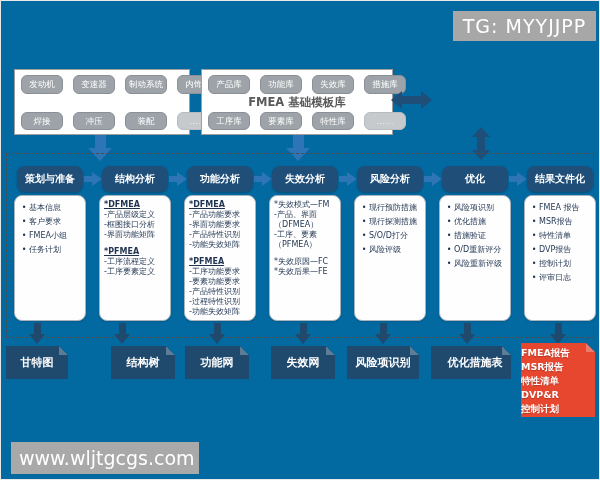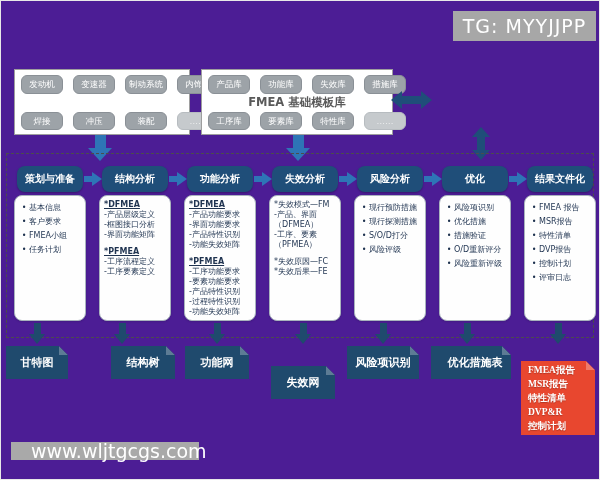--- a/index.html
+++ b/index.html
@@ -5,21 +5,21 @@
   :root{
     --header-blue:#1f4e79;
     --arrow-blue:#2e75b6;
     --output-navy:#1f4a6d;
     --alert-red:#e8472f;
     --chip-gray:#9da3a8;
     --ink:#1f3350;
   }
   html,body{margin:0;padding:0;background:#fff;}
   body{font-family:"DejaVu Sans","Liberation Sans",sans-serif;}
-  #canvas{position:relative;width:600px;height:480px;background:#4c1d95;overflow:hidden;border:1px solid #e8e8e8;box-sizing:border-box;}
+  #canvas{position:relative;width:600px;height:480px;background:#0369a1;overflow:hidden;border:1px solid #e8e8e8;box-sizing:border-box;}
 
   
   .badge{position:absolute;left:452px;top:10px;width:143px;height:30px;background:#a7a7a7;
     color:#fff;font-size:19px;display:flex;align-items:center;justify-content:center;letter-spacing:1px;}
 
   
   .lib-box{position:absolute;top:68px;height:66px;background:#fff;border:1px solid #9e9e9e;
     box-sizing:border-box;padding:5px 6px 4px 6px;display:flex;flex-direction:column;justify-content:space-between;}
   .lib-row{display:flex;gap:10px;}
   .chip{background:var(--chip-gray);border:1px solid #8a9096;color:#fff;font-size:8.5px;line-height:1;
@@ -71,27 +71,27 @@
   .arr-r{position:absolute;top:19px;display:flex;align-items:center;}
   .arr-r .shaft{width:8px;height:6px;background:var(--arrow-blue);}
   .arr-r .head{width:0;height:0;border-left:10px solid var(--arrow-blue);border-top:7px solid transparent;border-bottom:7px solid transparent;}
 
   
   .out{position:absolute;top:345px;height:33px;background:var(--output-navy);color:#fff;
     font-size:11px;font-weight:600;display:flex;align-items:center;justify-content:center;
     clip-path:polygon(0 0,calc(100% - 9px) 0,100% 9px,100% 100%,0 100%);white-space:nowrap;}
   .out::after{content:'';position:absolute;top:0;right:0;width:0;height:0;
     border-left:9px solid rgba(255,255,255,.28);border-top:9px solid transparent;}
-  .out.red-box{top:360px;height:74px;background:var(--alert-red);flex-direction:column;
-    align-items:flex-start;justify-content:center;padding-left:7px;box-sizing:border-box;gap:1px;font-family:Liberation Serif, serif;}
+  .out.red-box{top:342px;height:74px;background:var(--alert-red);flex-direction:column;
+    align-items:flex-start;justify-content:center;box-sizing:border-box;gap:1px;}
   .out.red-box .line{font-size:9.5px;line-height:13px;font-weight:600;text-shadow:0 1px 1px rgba(0,0,0,.25);}
 
   
-  .watermark{position:absolute;left:10px;top:441px;width:188px;height:18px;background:#a9a9a9;
-    color:#fff;font-size:19px;display:flex;align-items:center;padding-left:20px;box-sizing:border-box;}
+  .watermark{position:absolute;left:10px;top:441px;width:188px;height:32px;background:#a9a9a9;
+    color:#fff;font-size:19px;display:flex;align-items:center;padding-left:8px;box-sizing:border-box;}
 </style>
 </head>
 <body>
 
 <div id="canvas">
 
   <div class="badge">TG: MYYJJPP</div>
 
   <div class="lib-box" style="left:13px;width:176px;">
     <div class="lib-row" id="tpl-row1">
@@ -326,21 +326,21 @@
       <div class="out" style="left: 89px; width: 64px; margin-left: 21px;">结构树</div>
       <div class="arr-down small" style="left: 208px; top: 322px;">
         <div class="shaft"></div>
         <div class="head"></div>
       </div>
       <div class="out" style="left: 184px; width: 64px;">功能网</div>
       <div class="arr-down small" style="left: 294px; top: 322px;">
         <div class="shaft"></div>
         <div class="head"></div>
       </div>
-      <div class="out" style="left: 270px; width: 64px; margin-top: 20px;">失效网</div>
+      <div class="out" style="left: 270px; width: 64px;">失效网</div>
       <div class="arr-down small" style="left: 374px; top: 322px;">
         <div class="shaft"></div>
         <div class="head"></div>
       </div>
       <div class="out" style="left: 346px; width: 72px;">风险项识别</div>
       <div class="arr-down small" style="left: 458px; top: 322px;">
         <div class="shaft"></div>
         <div class="head"></div>
       </div>
       <div class="out" style="left: 430px; width: 72px; padding-left: 8px;">优化措施表</div>

